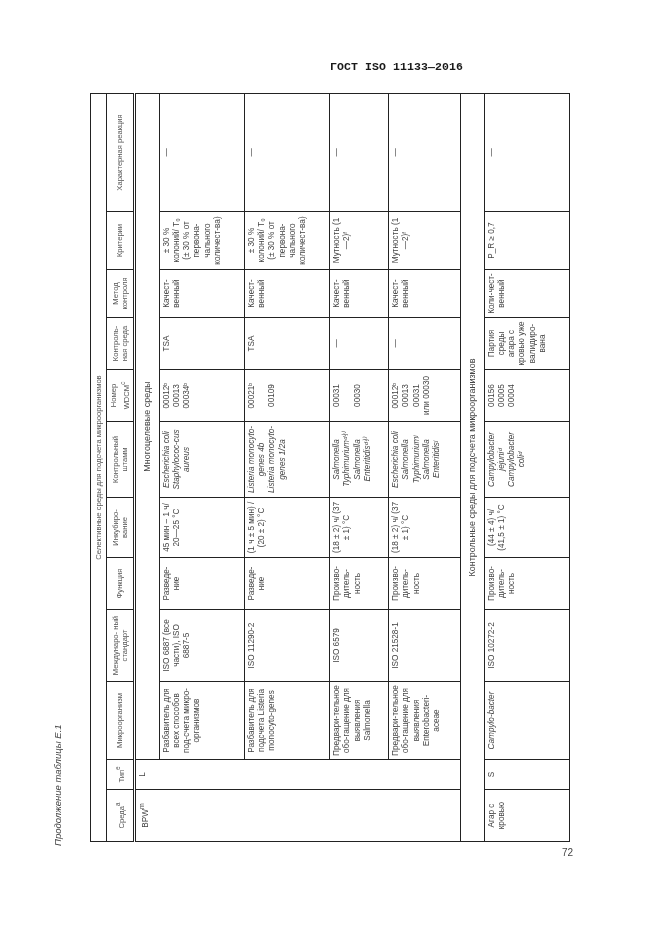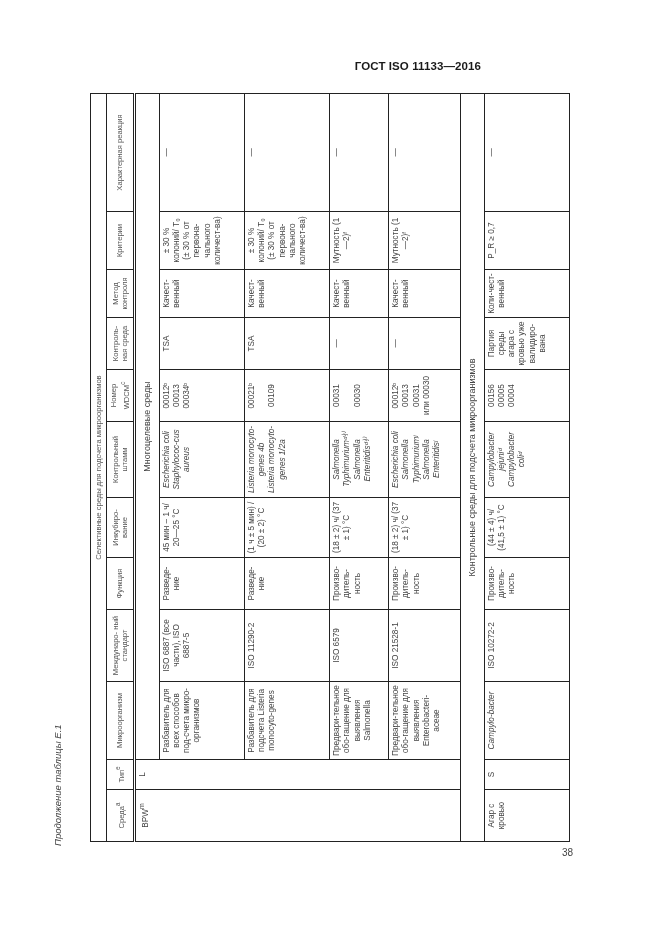--- a/index.html
+++ b/index.html
@@ -1,19 +1,19 @@
 <!DOCTYPE html>
 <html><head>
 <meta charset="utf-8">
 <style>
   html, body { margin: 0; padding: 0; background: #ffffff; }
   body { width: 661px; height: 935px; position: relative; overflow: hidden;
          font-family: "Liberation Sans", sans-serif; color: #3a3a3a; }
-  .doc-header { position: absolute; top: 60px; right: 180px; width: auto;
-                font-size: 11.5px; font-weight: bold; color: #1a1a1a; letter-spacing: 0.1px; }
+  .doc-header { position: absolute; top: 60px; right: 198px; width: auto;
+                font-size: 11.5px; font-weight: bold; color: #1a1a1a; letter-spacing: 0.1px; font-family: Liberation Mono, monospace; }
   .page-number { position: absolute; left: 87px; top: 850px; font-size: 10px; color: #444; }
   .caption { position: absolute; left: 52px; top: 846px; width: 260px; height: 14px;
              transform-origin: 0 0; transform: rotate(-90deg);
              font-size: 9.5px; font-style: italic; color: #444; white-space: nowrap; }
   
   .rot { position: absolute; left: 90px; top: 842px; width: 748px; height: 480px;
          transform-origin: 0 0; transform: rotate(-90deg); }
   table { border-collapse: collapse; width: 748px; height: 480px; table-layout: fixed; font-size: 8.2px; line-height: 1.25; }
   td, th { border: 1px solid #222; padding: 2px 3px; vertical-align: top; text-align: center; font-weight: normal; color: #444; }
   th { vertical-align: middle; font-size: 7.6px; color: #555; }
@@ -138,13 +138,13 @@
         <td><span>00156</span><br><span>00005</span><br><span>00004</span></td>
         <td>Партия среды агара с кровью уже валидиро-вана</td>
         <td>Коли-чест-венный</td>
         <td>P_R ≥ 0,7</td>
         <td>—</td>
       </tr>
     </tbody>
   </table>
 </div>
 
-<div class="page-number" style="left:562px; top:847px;">38</div>
+<div class="page-number" style="left:562px; top:847px;">72</div>
 
 </body></html>

